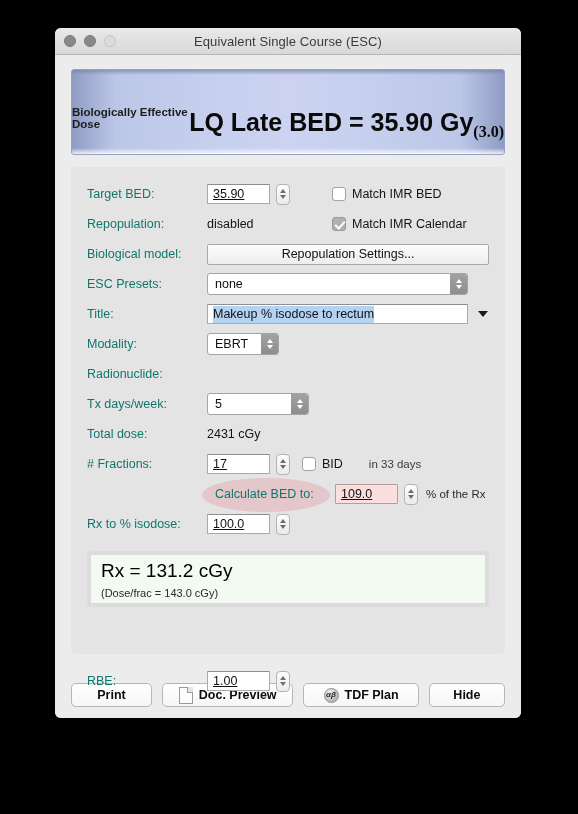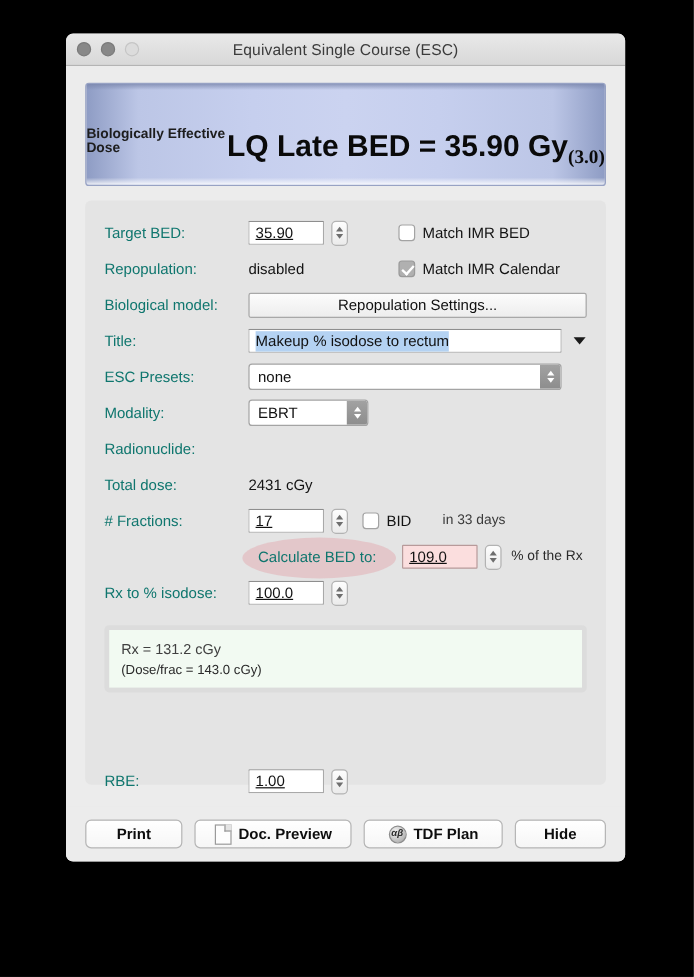--- a/index.html
+++ b/index.html
@@ -291,21 +291,21 @@
     align-items: center;
     justify-content: center;
     gap: 2px;
     flex: 0 0 17px;
   }
   .popup .pbtn .ar { width: 0; height: 0; border-left: 3.5px solid transparent; border-right: 3.5px solid transparent; }
   .popup .pbtn .up { border-bottom: 4px solid #ffffff; }
   .popup .pbtn .down { border-top: 4px solid #ffffff; }
 
   .popup.w-esc  { width: 261px; }
-  .popup.w-mod  { width: 100px; }
+  .popup.w-mod  { width: 72px; }
   .popup.w-tx   { width: 102px; }
 
   
   .tri-down {
     width: 0; height: 0;
     border-left: 5px solid transparent;
     border-right: 5px solid transparent;
     border-top: 6px solid #1a1a1a;
     margin-left: 10px;
   }
@@ -354,21 +354,21 @@
   .rxbox {
     background: #f2faf2;
     height: 100%;
     box-sizing: border-box;
     padding: 6px 10px;
     display: flex;
     flex-direction: column;
     justify-content: center;
     gap: 5px;
   }
-  .rx-main { font-size: 12px; color: #404040; }
+  .rx-main { font-size: 19px; color: #000000; }
   .rx-sub  { font-size: 11px; color: #2a2a2a; }
 
   
   .footer {
     height: 46px;
     flex: 0 0 46px;
     background: #ececec;
     display: flex;
     align-items: center;
     padding: 0 16px;
@@ -473,54 +473,64 @@
           <div class="cb-label">Match IMR Calendar</div>
         </div>
       </div>
 
       <div class="row">
         <div class="lbl">Biological model:</div>
         <div class="wide-btn">Repopulation Settings...</div>
       </div>
 
       <div class="row">
-        <div class="lbl">Title:</div>
-        <div class="tf w-title">
-            <span class="sel-text">Makeup % isodose to rectum</span>
-          </div>
-        <div class="tri-down"></div>
-      </div>
-
-      <div class="row">
         <div class="lbl">ESC Presets:</div>
         <div class="popup w-esc">
           <div class="ptext">none</div>
           <div class="pbtn">
               <div class="ar up"></div>
               <div class="ar down"></div>
             </div>
         </div>
       </div>
 
       <div class="row">
+        <div class="lbl">Title:</div>
+        <div class="tf w-title">
+            <span class="sel-text">Makeup % isodose to rectum</span>
+          </div>
+        <div class="tri-down"></div>
+      </div>
+
+      <div class="row">
         <div class="lbl">Modality:</div>
         <div class="popup w-mod">
           <div class="ptext">EBRT</div>
           <div class="pbtn">
               <div class="ar up"></div>
               <div class="ar down"></div>
             </div>
         </div>
       </div>
 
       <div class="row">
         <div class="lbl">Radionuclide:</div>
         <div class="val-static"></div>
       </div>
 
+      <div class="row">
+        <div class="lbl">Tx days/week:</div>
+        <div class="popup w-tx">
+          <div class="ptext">5</div>
+          <div class="pbtn">
+              <div class="ar up"></div>
+              <div class="ar down"></div>
+            </div>
+        </div>
+      </div>
 
       <div class="row">
         <div class="lbl">Total dose:</div>
         <div class="val-static">2431 cGy</div>
       </div>
 
       <div class="row">
         <div class="lbl"># Fractions:</div>
         <div class="tf w80">17</div>
         <div class="stepper">

